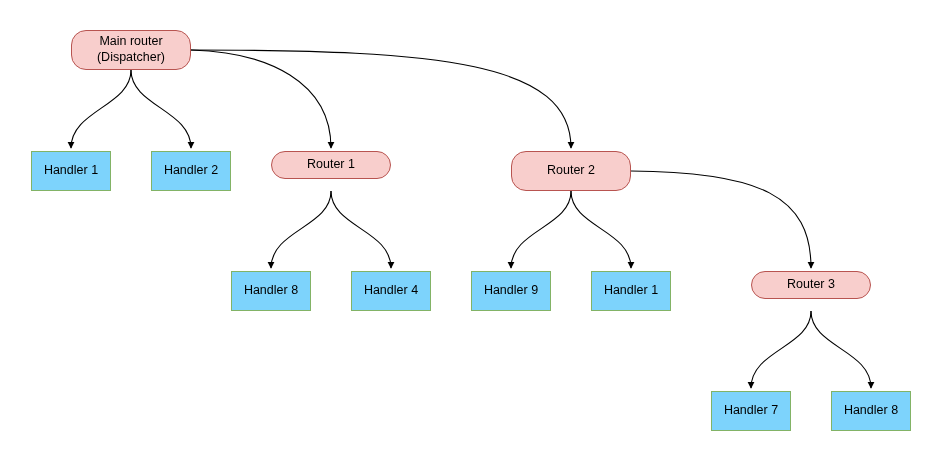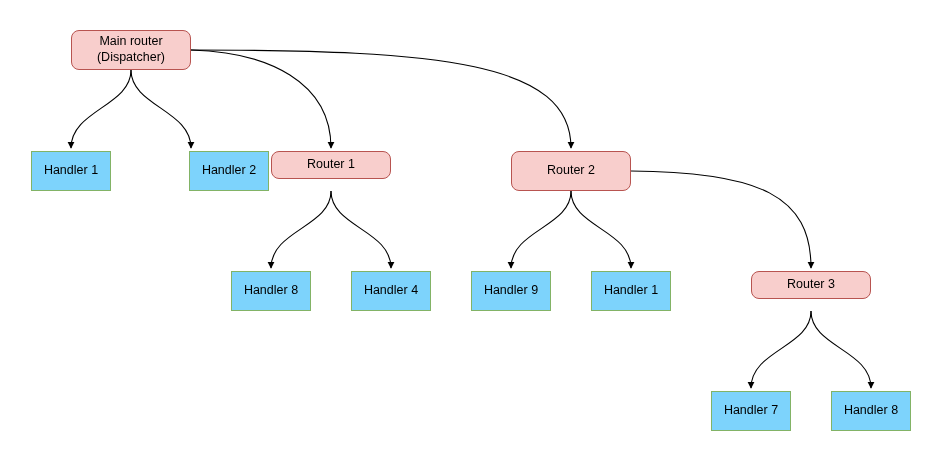--- a/index.html
+++ b/index.html
@@ -31,21 +31,21 @@
     justify-content: center;
     text-align: center;
     font-size: 12.5px;
     color: #000000;
     line-height: 1.25;
     z-index: 2;
   }
   .node-router {
     background: #f8cecc;
     border: 1px solid #b85450;
-    border-radius: 8px;
+    border-radius: 15px;
   }
   .node-handler {
     background: #7dd3fc;
     border: 1px solid #82b366;
     border-radius: 0;
   }
   .node-label {
     white-space: pre-line;
     pointer-events: none;
   }
@@ -89,21 +89,21 @@
 
   <div class="node node-router" style="left:71px; top:30px; width:120px; height:40px;">
     <span class="node-label">Main router
 (Dispatcher)</span>
   </div>
 
   <div class="node node-handler" style="left:31px; top:151px; width:80px; height:40px;">
     <span class="node-label">Handler 1</span>
   </div>
 
-  <div class="node node-handler" style="left:151px; top:151px; width:80px; height:40px;margin-left:38px;">
+  <div class="node node-handler" style="left:151px; top:151px; width:80px; height:40px;">
     <span class="node-label">Handler 2</span>
   </div>
 
   <div class="node node-router" style="left:271px; top:151px; width:120px; height:28px;">
     <span class="node-label">Router 1</span>
   </div>
 
   <div class="node node-router" style="left:511px; top:151px; width:120px; height:40px;">
     <span class="node-label">Router 2</span>
   </div>

